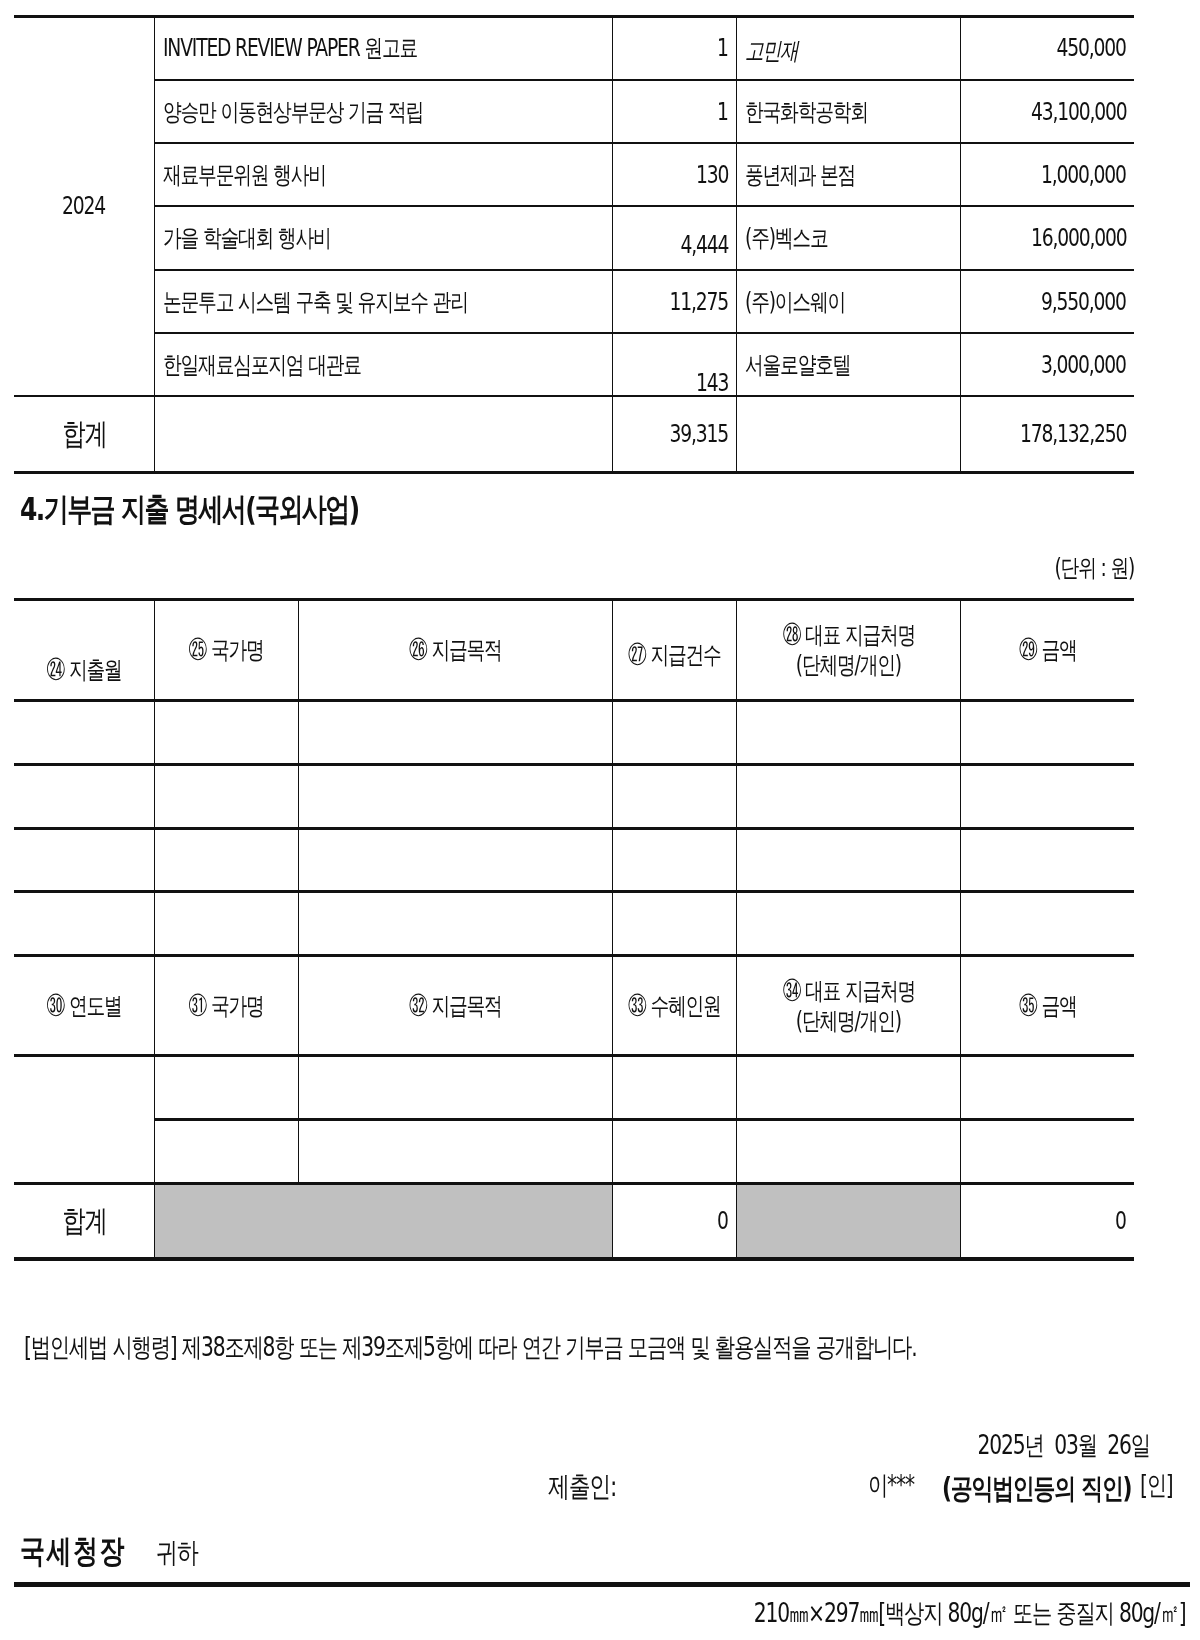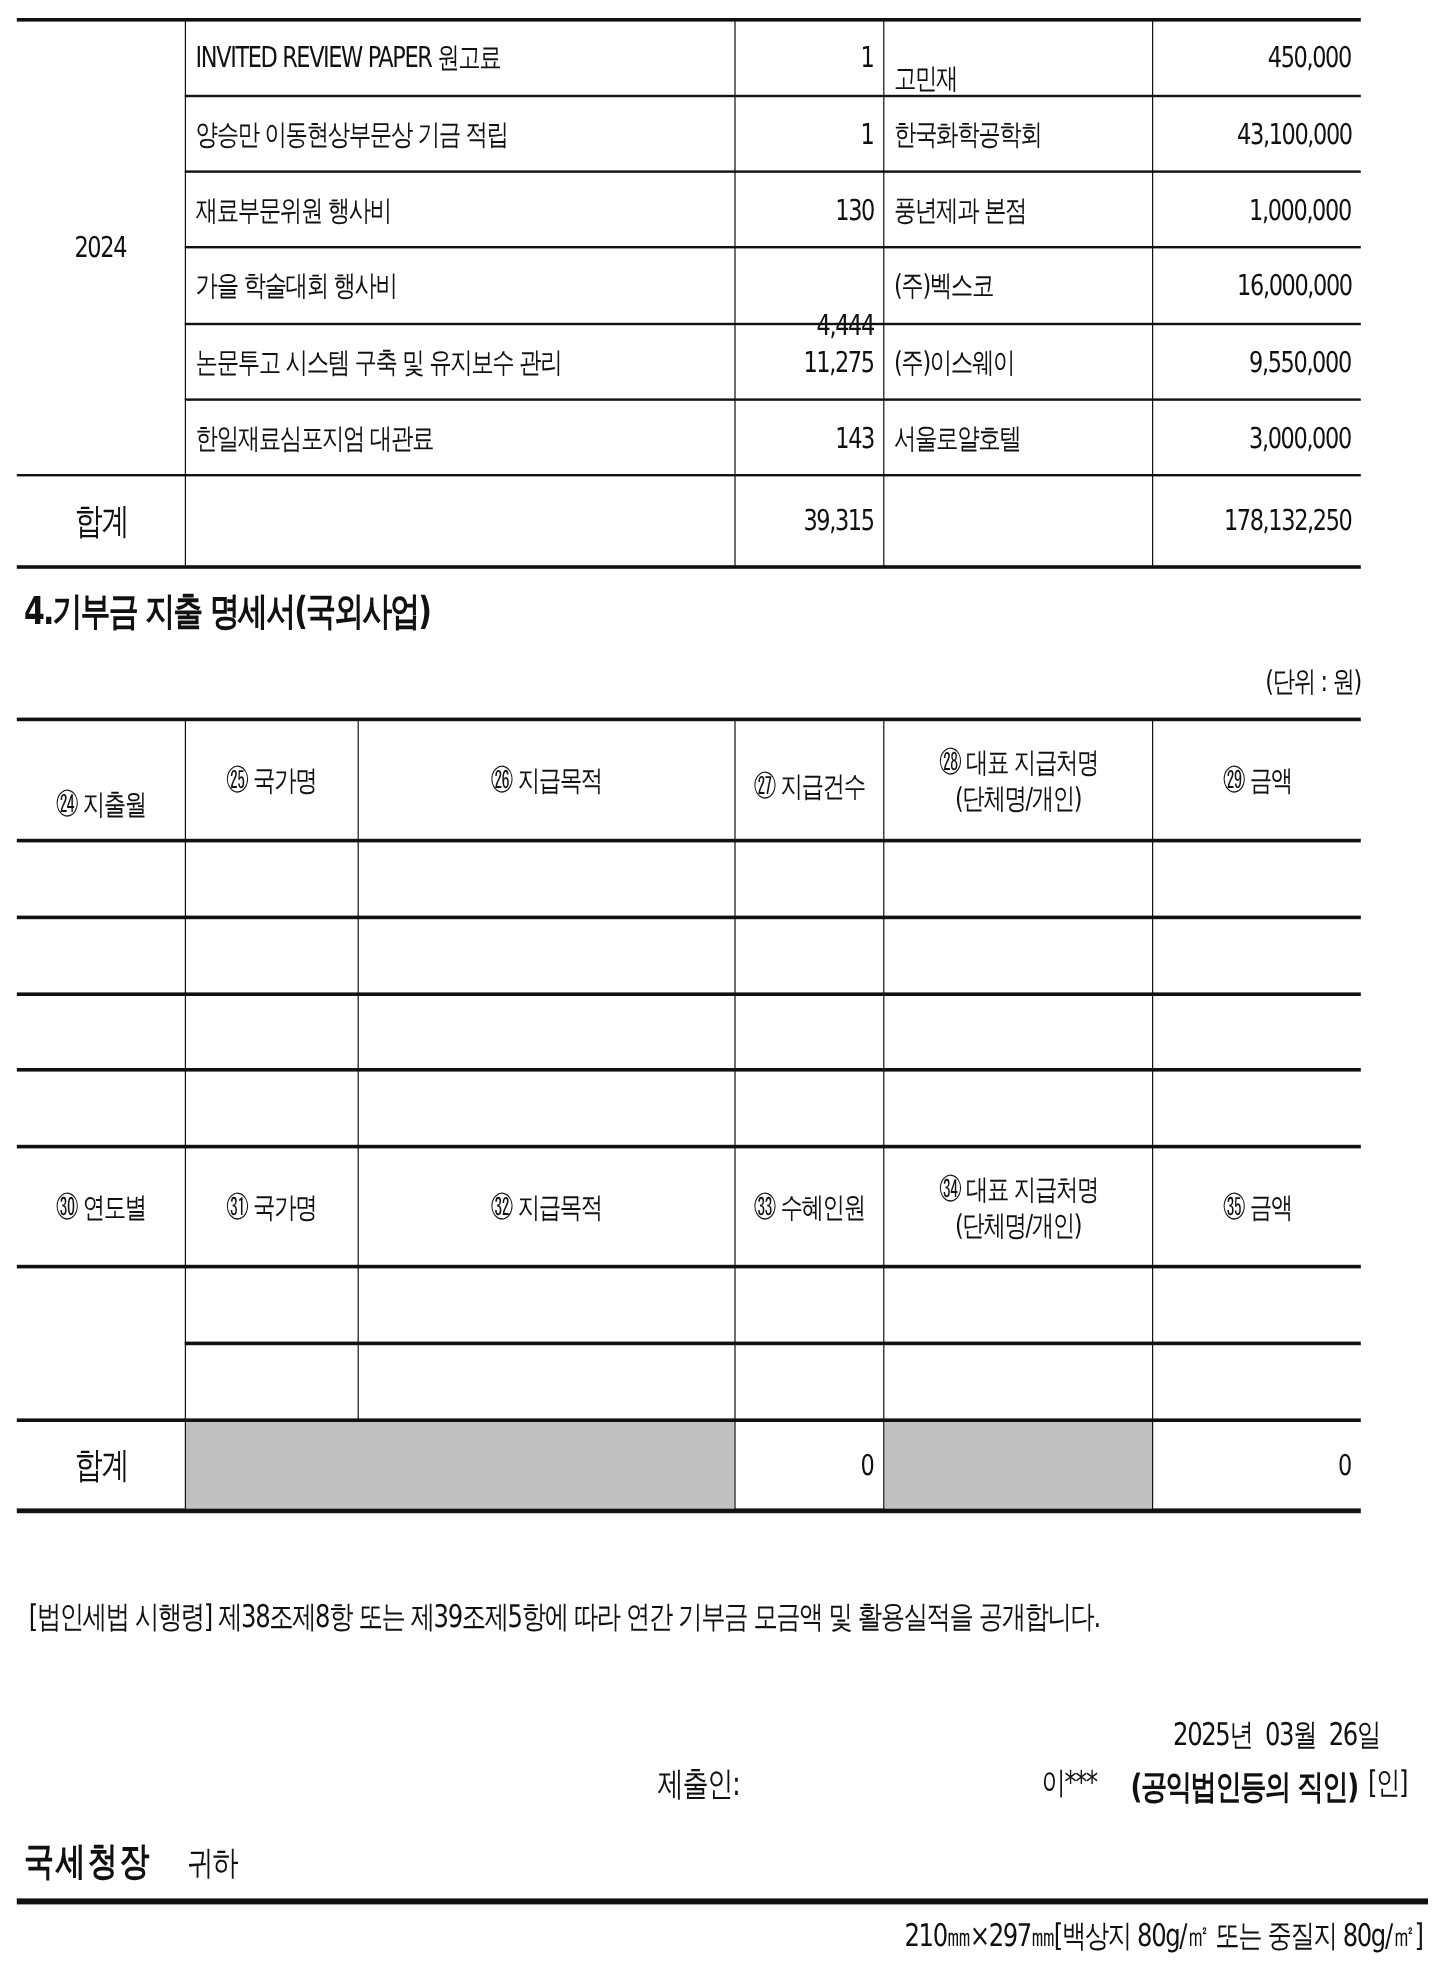--- a/index.html
+++ b/index.html
@@ -40,21 +40,21 @@
   <div class="cell center" style="left:14px; top:16px; width:140px; height:380px;">
     <span class="txt-c">2024</span>
   </div>
 
   <div class="cell left" style="left:155px; top:17px; width:457px; height:62px;">
       <span class="txt">INVITED REVIEW PAPER 원고료</span>
     </div>
   <div class="cell right" style="left:613px; top:17px; width:123px; height:62px;">
       <span class="txt-r">1</span>
     </div>
-  <div class="cell left" style="left:737px; top:34px; width:223px; height:62px;">
+  <div class="cell left" style="left:737px; top:20px; width:223px; height:62px;font-style:italic;">
       <span class="txt">고민재</span>
     </div>
   <div class="cell right" style="left:961px; top:17px; width:173px; height:62px;">
       <span class="txt-r">450,000</span>
     </div>
 
   <div class="cell left" style="left:155px; top:81px; width:457px; height:61px;">
       <span class="txt">양승만 이동현상부문상 기금 적립</span>
     </div>
   <div class="cell right" style="left:613px; top:81px; width:123px; height:61px;">
@@ -76,21 +76,21 @@
   <div class="cell left" style="left:737px; top:144px; width:223px; height:61px;">
       <span class="txt">풍년제과 본점</span>
     </div>
   <div class="cell right" style="left:961px; top:144px; width:173px; height:61px;">
       <span class="txt-r">1,000,000</span>
     </div>
 
   <div class="cell left" style="left:155px; top:207px; width:457px; height:62px;">
       <span class="txt">가을 학술대회 행사비</span>
     </div>
-  <div class="cell right" style="left:613px; top:207px; width:123px; height:76px;margin-top:26px;">
+  <div class="cell right" style="left:613px; top:207px; width:123px; height:76px;">
       <span class="txt-r">4,444</span>
     </div>
   <div class="cell left" style="left:737px; top:207px; width:223px; height:62px;">
       <span class="txt">(주)벡스코</span>
     </div>
   <div class="cell right" style="left:961px; top:207px; width:173px; height:62px;">
       <span class="txt-r">16,000,000</span>
     </div>
 
   <div class="cell left" style="left:155px; top:271px; width:457px; height:61px;">
@@ -102,21 +102,21 @@
   <div class="cell left" style="left:737px; top:271px; width:223px; height:61px;">
       <span class="txt">(주)이스웨이</span>
     </div>
   <div class="cell right" style="left:961px; top:271px; width:173px; height:61px;text-align:center;">
       <span class="txt-r">9,550,000</span>
     </div>
 
   <div class="cell left" style="left:155px; top:334px; width:457px; height:61px;text-align:right;">
       <span class="txt">한일재료심포지엄 대관료</span>
     </div>
-  <div class="cell right" style="left:613px; top:334px; width:123px; height:61px;">
+  <div class="cell right" style="left:613px; top:352px; width:123px; height:61px;">
       <span class="txt-r">143</span>
     </div>
   <div class="cell left" style="left:737px; top:334px; width:223px; height:61px;">
       <span class="txt">서울로얄호텔</span>
     </div>
   <div class="cell right" style="left:961px; top:334px; width:173px; height:61px;">
       <span class="txt-r">3,000,000</span>
     </div>
 
   <div class="cell center" style="left:14px; top:397px; width:140px; height:74px; font-size:30px;">

